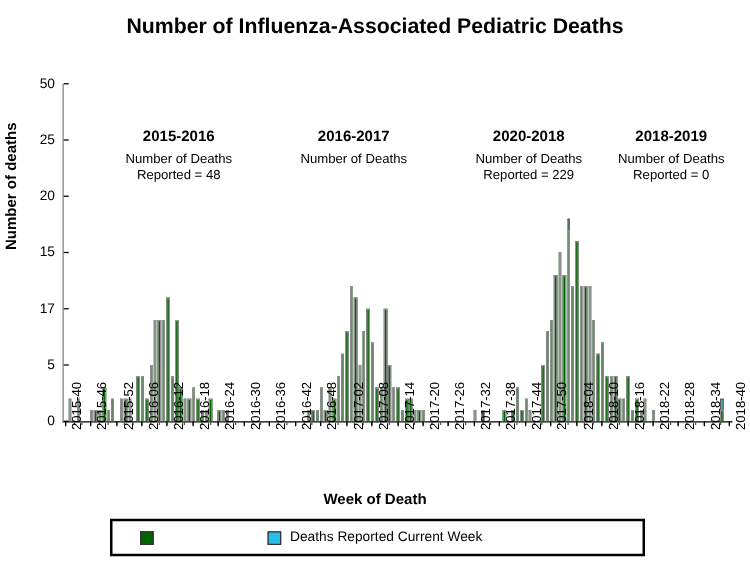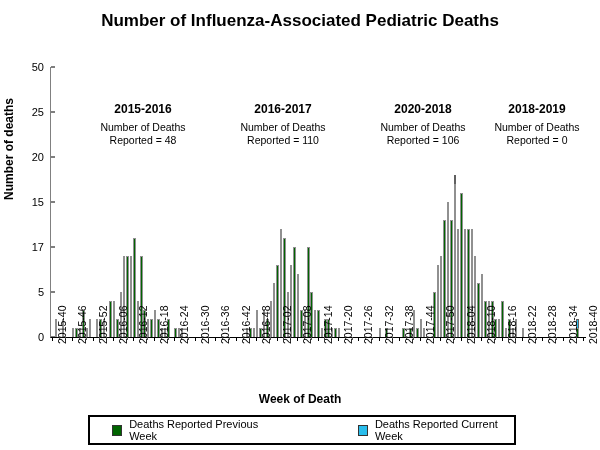--- a/index.html
+++ b/index.html
@@ -560,38 +560,36 @@
 
   <div id="seasons-container">
       <div class="season" style="left: 78px; top: 103px; width: 130px;">
         <div class="season-name">2015-2016</div>
         <div class="season-sub">Number of Deaths</div>
         <div class="season-sub">Reported = 48</div>
       </div>
       <div class="season" style="left: 218px; top: 103px; width: 130px;">
         <div class="season-name">2016-2017</div>
         <div class="season-sub">Number of Deaths</div>
-        <div class="season-sub">Reported = 110</div>
       </div>
       <div class="season" style="left: 358px; top: 103px; width: 130px;">
         <div class="season-name">2020-2018</div>
         <div class="season-sub">Number of Deaths</div>
-        <div class="season-sub">Reported = 106</div>
+        <div class="season-sub">Reported = 229</div>
       </div>
       <div class="season" style="left: 482px; top: 103px; width: 110px;">
         <div class="season-name">2018-2019</div>
         <div class="season-sub">Number of Deaths</div>
         <div class="season-sub">Reported = 0</div>
       </div>
     </div>
 
   <div id="legend">
     <div class="legend-item first">
       <span class="swatch prev"></span>
-      <span class="legend-text">Deaths Reported Previous Week</span>
     </div>
     <div class="legend-item second">
       <span class="swatch curr"></span>
       <span class="legend-text">Deaths Reported Current Week</span>
     </div>
   </div>
 
 </div>
 
 </body></html>

